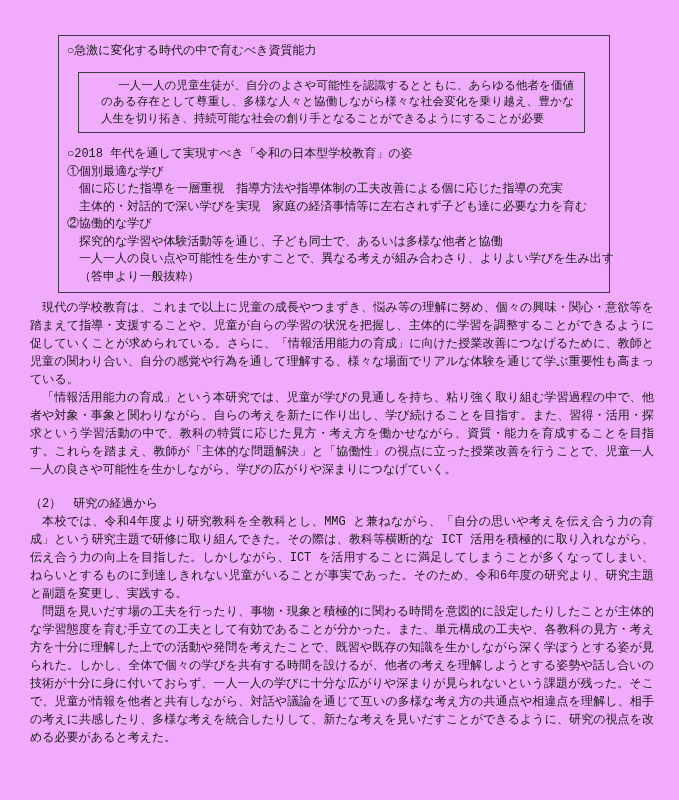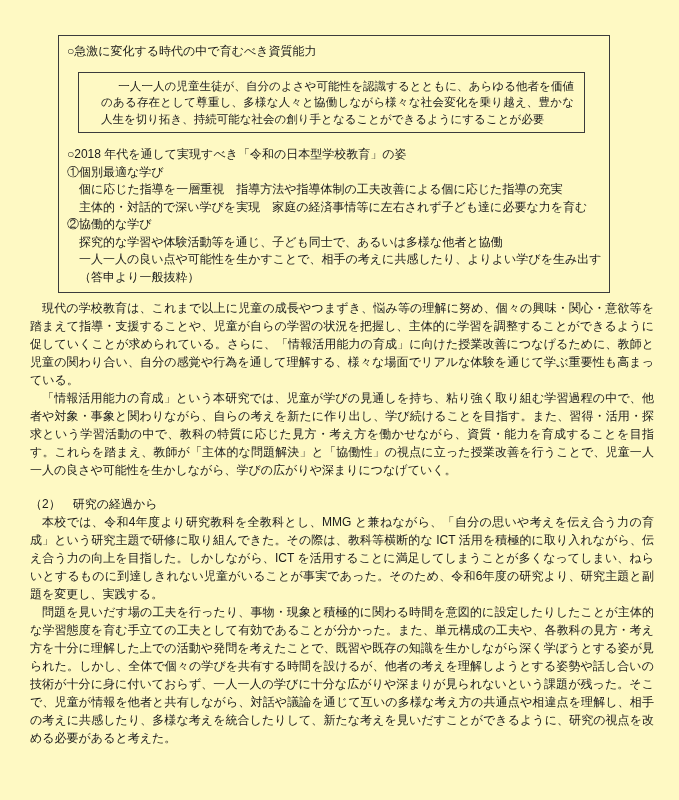--- a/index.html
+++ b/index.html
@@ -1,23 +1,23 @@
 <!DOCTYPE html>
 <html><head>
 <meta charset="utf-8">
 <style>
   html, body { margin: 0; padding: 0; background: #ffffff; }
   .page {
     position: relative;
     width: 679px;
     height: 800px;
     box-sizing: border-box;
-    background: #fef9c3;
+    background: #f0abfc;
     color: #1b1b1b;
-    font-family: Liberation Sans, sans-serif;
+    font-family: Liberation Mono, monospace;
     font-size: 12px;
     line-height: 18px;
     padding: 35px 25px 6px 30px;
     overflow: hidden;
   }
   
   .summary-box {
     box-sizing: border-box;
     width: 552px;
     margin-left: 28px;
@@ -67,21 +67,21 @@
     <div class="citation-box">
       <p class="citation-text">一人一人の児童生徒が、自分のよさや可能性を認識するとともに、あらゆる他者を価値のある存在として尊重し、多様な人々と協働しながら様々な社会変化を乗り越え、豊かな人生を切り拓き、持続可能な社会の創り手となることができるようにすることが必要</p>
     </div>
 
     <p class="box-line">○2018 年代を通して実現すべき「令和の日本型学校教育」の姿</p>
     <p class="box-line">①個別最適な学び</p>
     <p class="box-line indent">個に応じた指導を一層重視　指導方法や指導体制の工夫改善による個に応じた指導の充実</p>
     <p class="box-line indent">主体的・対話的で深い学びを実現　家庭の経済事情等に左右されず子ども達に必要な力を育む</p>
     <p class="box-line">②協働的な学び</p>
     <p class="box-line indent">探究的な学習や体験活動等を通じ、子ども同士で、あるいは多様な他者と協働</p>
-    <p class="box-line indent">一人一人の良い点や可能性を生かすことで、相手の考えに共感したり、よりよい学びを生み出す</p>
+    <p class="box-line indent">一人一人の良い点や可能性を生かすことで、異なる考えが組み合わさり、よりよい学びを生み出す</p>
     <p class="box-line indent">（答申より一般抜粋）</p>
   </div>
 
   <p class="body-para">現代の学校教育は、これまで以上に児童の成長やつまずき、悩み等の理解に努め、個々の興味・関心・意欲等を踏まえて指導・支援することや、児童が自らの学習の状況を把握し、主体的に学習を調整することができるように促していくことが求められている。さらに、「情報活用能力の育成」に向けた授業改善につなげるために、教師と児童の関わり合い、自分の感覚や行為を通して理解する、様々な場面でリアルな体験を通じて学ぶ重要性も高まっている。</p>
   <p class="body-para">「情報活用能力の育成」という本研究では、児童が学びの見通しを持ち、粘り強く取り組む学習過程の中で、他者や対象・事象と関わりながら、自らの考えを新たに作り出し、学び続けることを目指す。また、習得・活用・探求という学習活動の中で、教科の特質に応じた見方・考え方を働かせながら、資質・能力を育成することを目指す。これらを踏まえ、教師が「主体的な問題解決」と「協働性」の視点に立った授業改善を行うことで、児童一人一人の良さや可能性を生かしながら、学びの広がりや深まりにつなげていく。</p>
 
   <div class="section-2">
     <p class="section-heading">（2）　研究の経過から</p>
     <p class="body-para">本校では、令和4年度より研究教科を全教科とし、MMG と兼ねながら、「自分の思いや考えを伝え合う力の育成」という研究主題で研修に取り組んできた。その際は、教科等横断的な ICT 活用を積極的に取り入れながら、伝え合う力の向上を目指した。しかしながら、ICT を活用することに満足してしまうことが多くなってしまい、ねらいとするものに到達しきれない児童がいることが事実であった。そのため、令和6年度の研究より、研究主題と副題を変更し、実践する。</p>
     <p class="body-para">問題を見いだす場の工夫を行ったり、事物・現象と積極的に関わる時間を意図的に設定したりしたことが主体的な学習態度を育む手立ての工夫として有効であることが分かった。また、単元構成の工夫や、各教科の見方・考え方を十分に理解した上での活動や発問を考えたことで、既習や既存の知識を生かしながら深く学ぼうとする姿が見られた。しかし、全体で個々の学びを共有する時間を設けるが、他者の考えを理解しようとする姿勢や話し合いの技術が十分に身に付いておらず、一人一人の学びに十分な広がりや深まりが見られないという課題が残った。そこで、児童が情報を他者と共有しながら、対話や議論を通じて互いの多様な考え方の共通点や相違点を理解し、相手の考えに共感したり、多様な考えを統合したりして、新たな考えを見いだすことができるように、研究の視点を改める必要があると考えた。</p>

